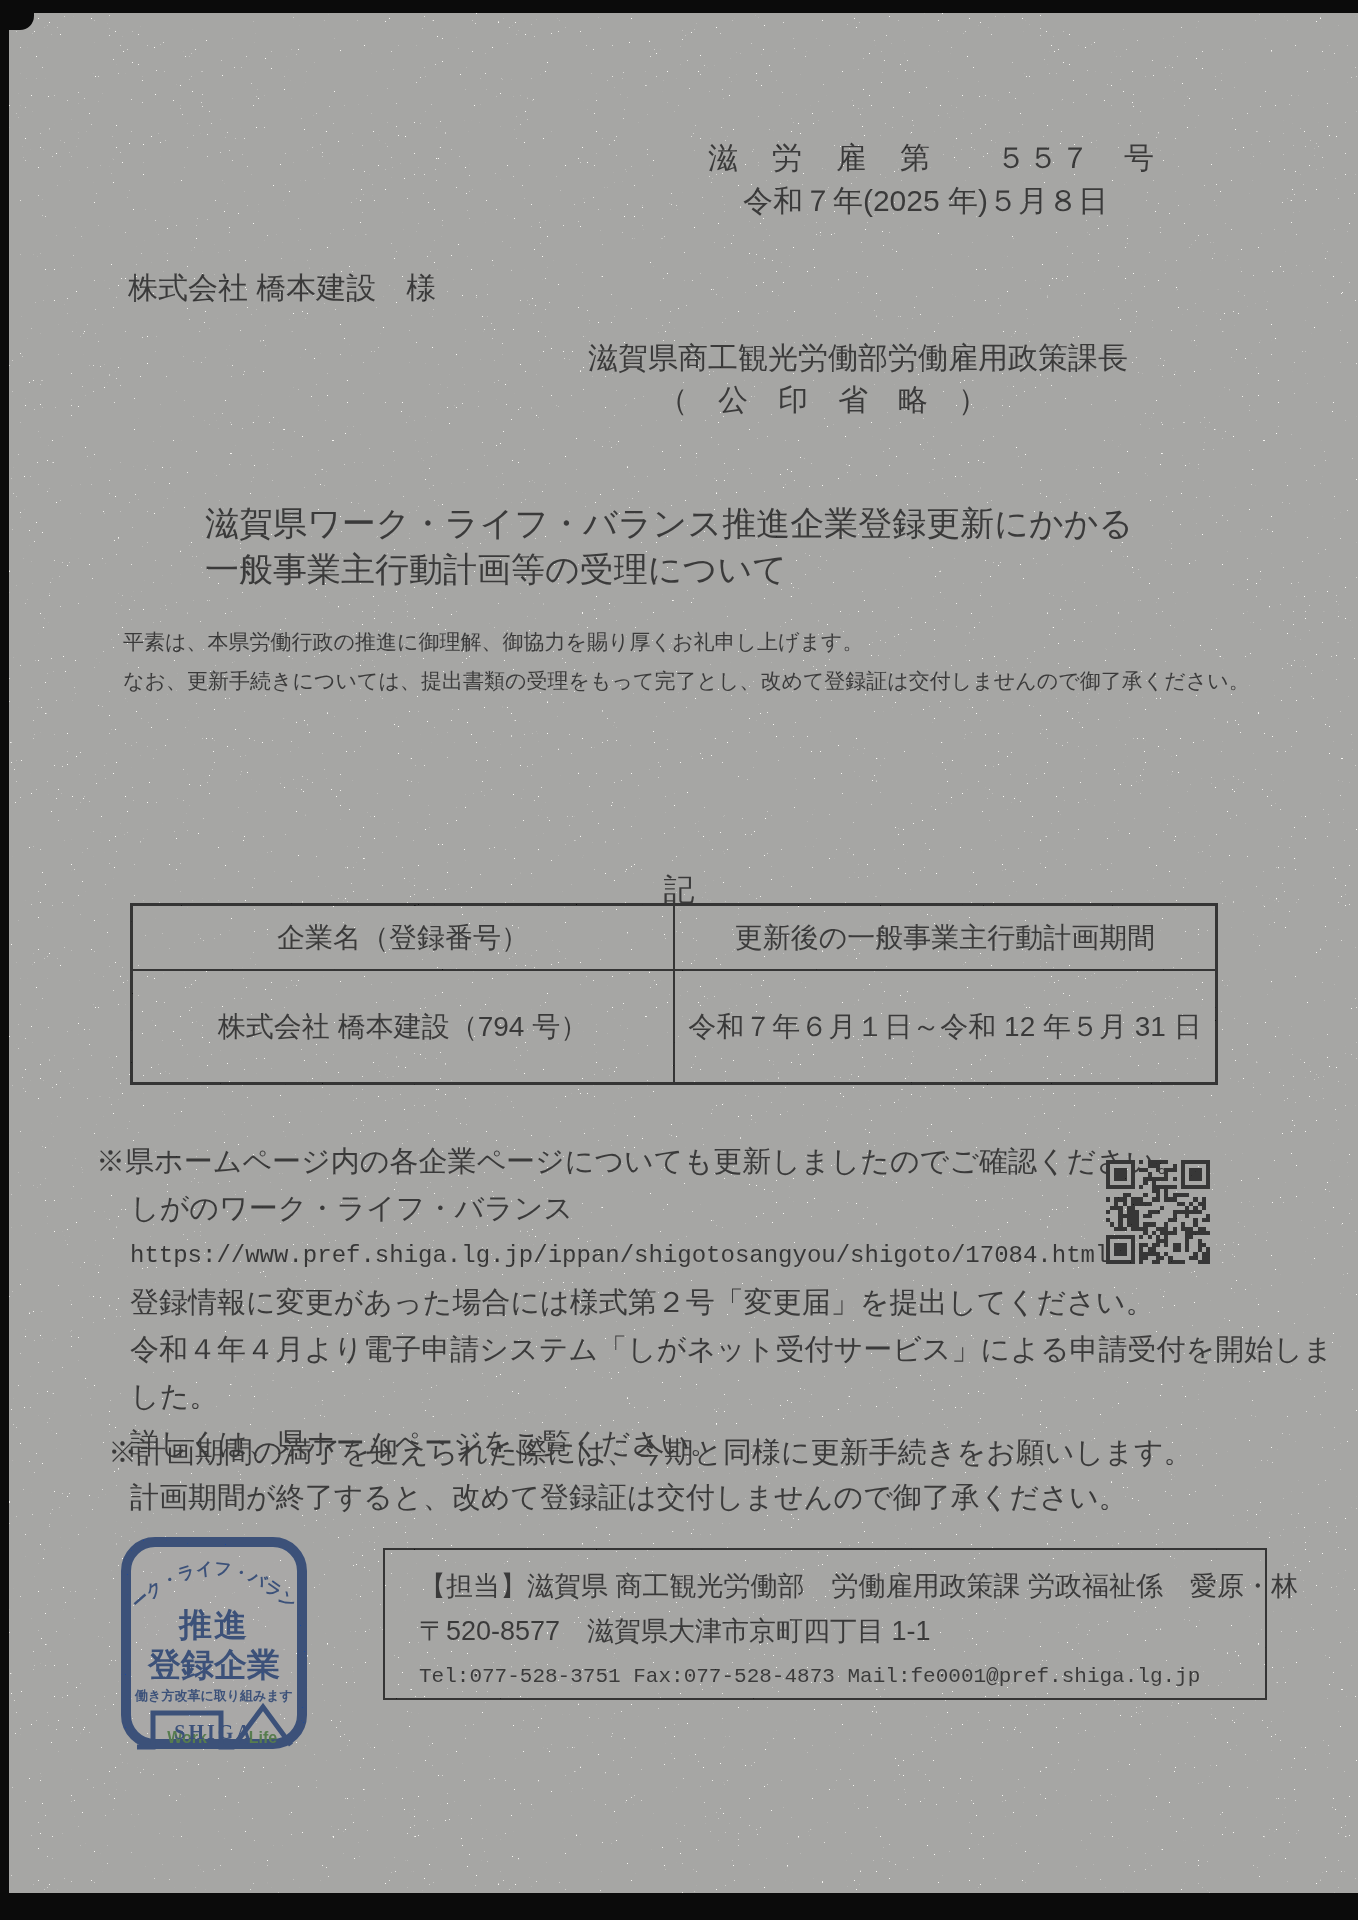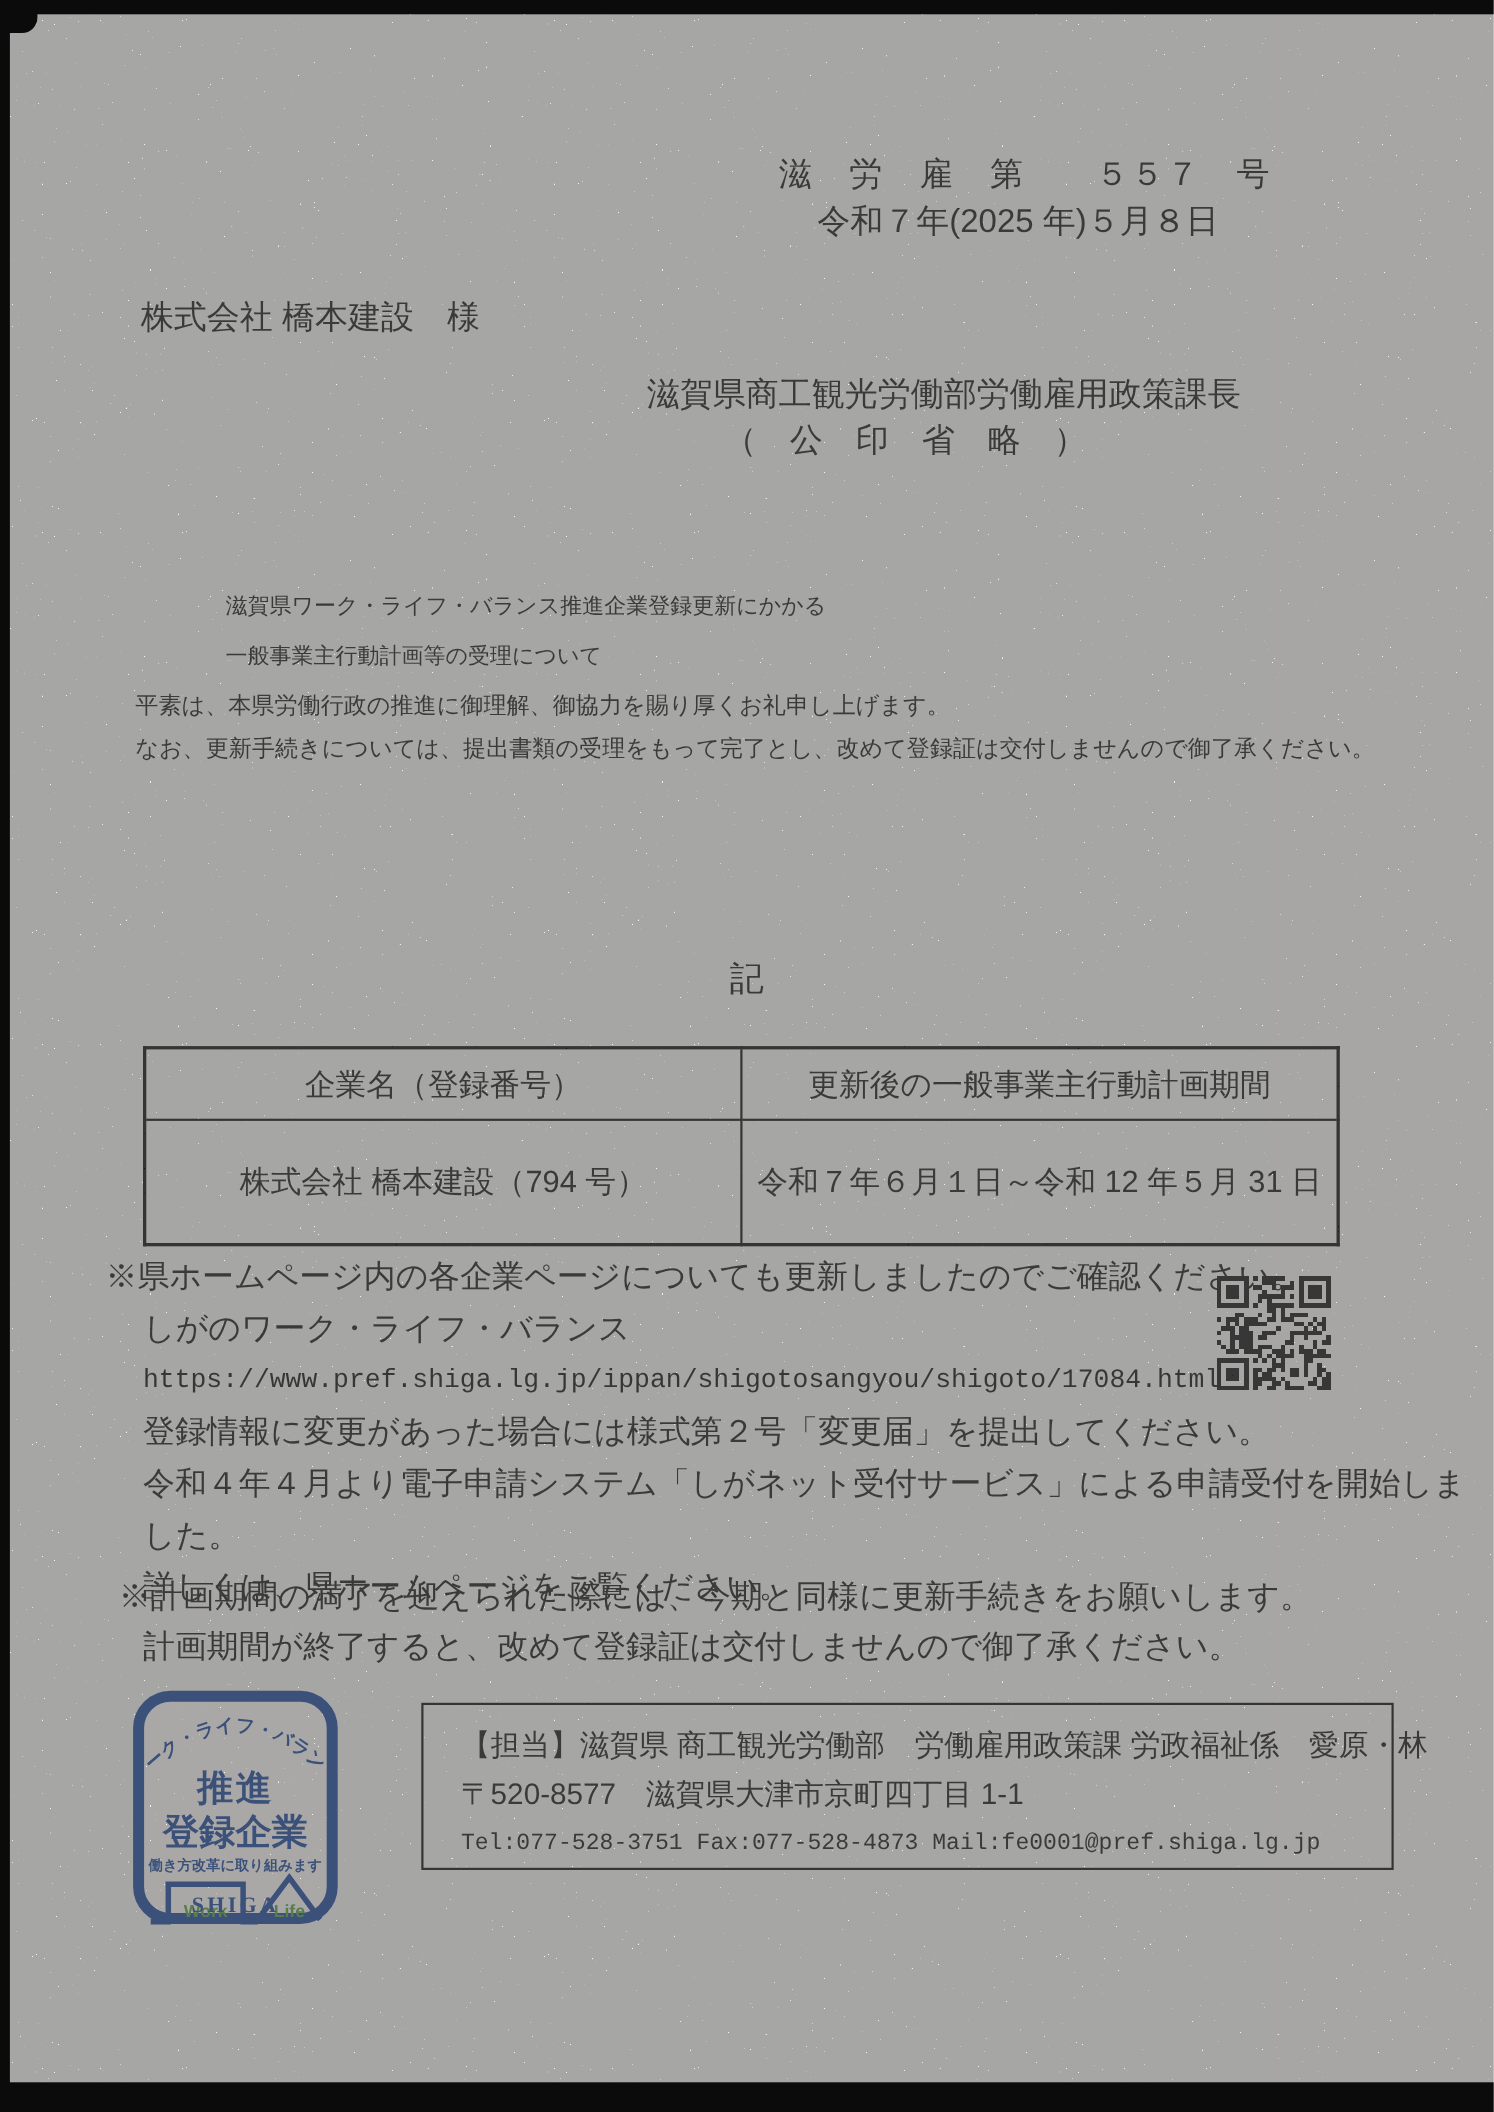--- a/index.html
+++ b/index.html
@@ -22,32 +22,32 @@
   .edge-corner{left:0;top:0;width:34px;height:30px;border-radius:0 0 14px 0;}
 
   .abs{position:absolute;white-space:nowrap;}
 
   .doc-number{left:708px;top:138px;width:400px;text-align:right;font-size:30px;letter-spacing:2px;}
   .doc-date{left:708px;top:181px;width:400px;text-align:right;font-size:30px;}
   .addressee{left:128px;top:268px;font-size:30px;}
   .sender{left:588px;top:338px;width:520px;text-align:right;font-size:30px;}
   .seal-omitted{left:588px;top:380px;width:470px;text-align:center;font-size:30px;}
 
-  .subject{left:205px;top:528px;font-size:20px;line-height:46px;}
+  .subject{left:205px;top:500px;font-size:34px;line-height:46px;}
   .body-text{
     position:absolute;left:86px;top:622px;width:1192px;
     font-size:21px;line-height:39px;white-space:normal;margin-left:16px;
   }
   .body-text p{margin:0;text-indent:1em;}
 
   .record-marker{left:0;top:869px;width:1358px;text-align:center;font-size:31px;}
 
   .doc-table{
     position:absolute;left:130px;top:903px;width:1088px;height:182px;
-    border-collapse:collapse;table-layout:fixed;margin-top:48px;
+    border-collapse:collapse;table-layout:fixed;
   }
   .doc-table td{
     border:2.5px solid #111;text-align:center;vertical-align:middle;
     font-size:28px;padding:0;
   }
   .doc-table .hdr td{height:63px;}
   .doc-table .row td{height:110px;}
   .doc-table{border:3px solid #111;}
 
   .notes1{position:absolute;left:96px;top:1138px;font-size:29px;line-height:47px;}

